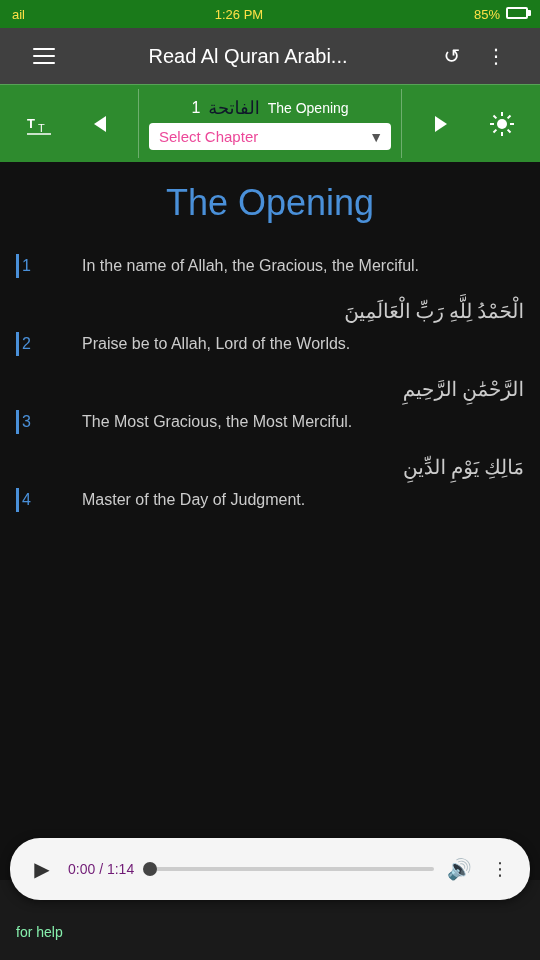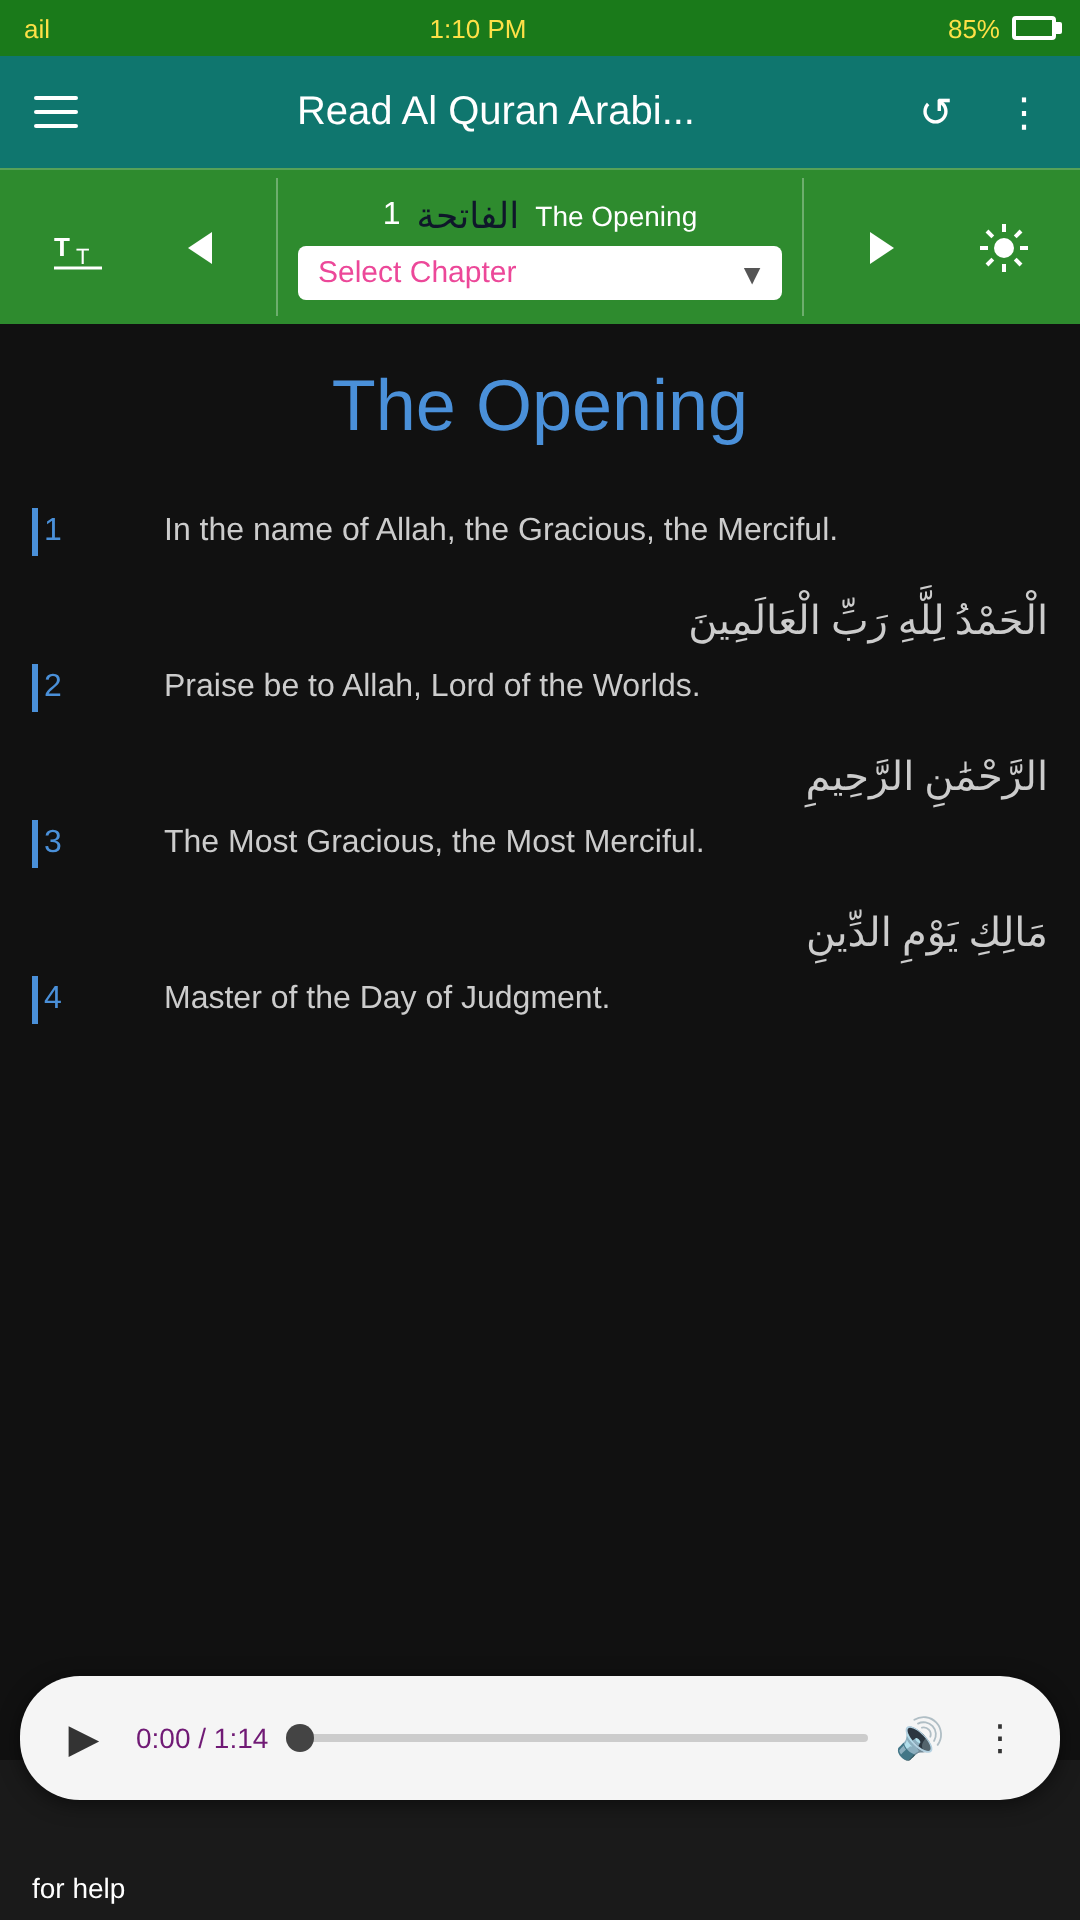--- a/index.html
+++ b/index.html
@@ -18,21 +18,21 @@
       height: 28px;
       display: flex;
       align-items: center;
       justify-content: space-between;
       padding: 0 12px;
       color: #fde047;
       font-size: 13px;
     }
     .status-left { display: flex; align-items: center; gap: 4px; }
     .status-center { font-weight: 500; }
-    .status-right { display: flex; align-items: center; gap: 6px; margin-left: 21px; }
+    .status-right { display: flex; gap: 6px; margin-left: 21px; }
     .battery-icon {
       display: inline-block;
       width: 22px;
       height: 12px;
       border: 2px solid white;
       border-radius: 2px;
       position: relative;
     }
     .battery-icon::after {
       content: '';
@@ -47,25 +47,25 @@
     }
     .battery-fill {
       width: 85%;
       height: 100%;
       background: white;
       border-radius: 1px;
     }
 
     
     .nav-bar {
-      background: #0f766e;
+      background: #404040;
       height: 56px;
       display: flex;
       align-items: center;
-      padding: 0 10px;
+      padding: 0 26px;
       color: white;
       gap: 10px;
     }
     .nav-menu-icon {
       width: 36px;
       height: 36px;
       display: flex;
       flex-direction: column;
       justify-content: center;
       align-items: center;
@@ -317,34 +317,34 @@
       align-items: center;
       justify-content: center;
       cursor: pointer;
       color: #333;
       font-size: 18px;
     }
 
     
     .bottom-hint {
       position: absolute;
-      bottom: 8px;
+      bottom: 20px;
       left: 16px;
       font-size: 14px;
-      color: #ffffff;
+      color: #86efac;
     }
   </style>
 </head>
 <body>
 
 <div class="status-bar">
   <div class="status-left">
     <span>ail</span>
   </div>
-  <div class="status-center">1:10 PM</div>
+  <div class="status-center">1:26 PM</div>
   <div class="status-right">
     <span>85%</span>
     <span class="battery-icon">
       <span class="battery-fill"></span>
     </span>
   </div>
 </div>
 
 <div class="nav-bar">
   <div class="nav-menu-icon">

